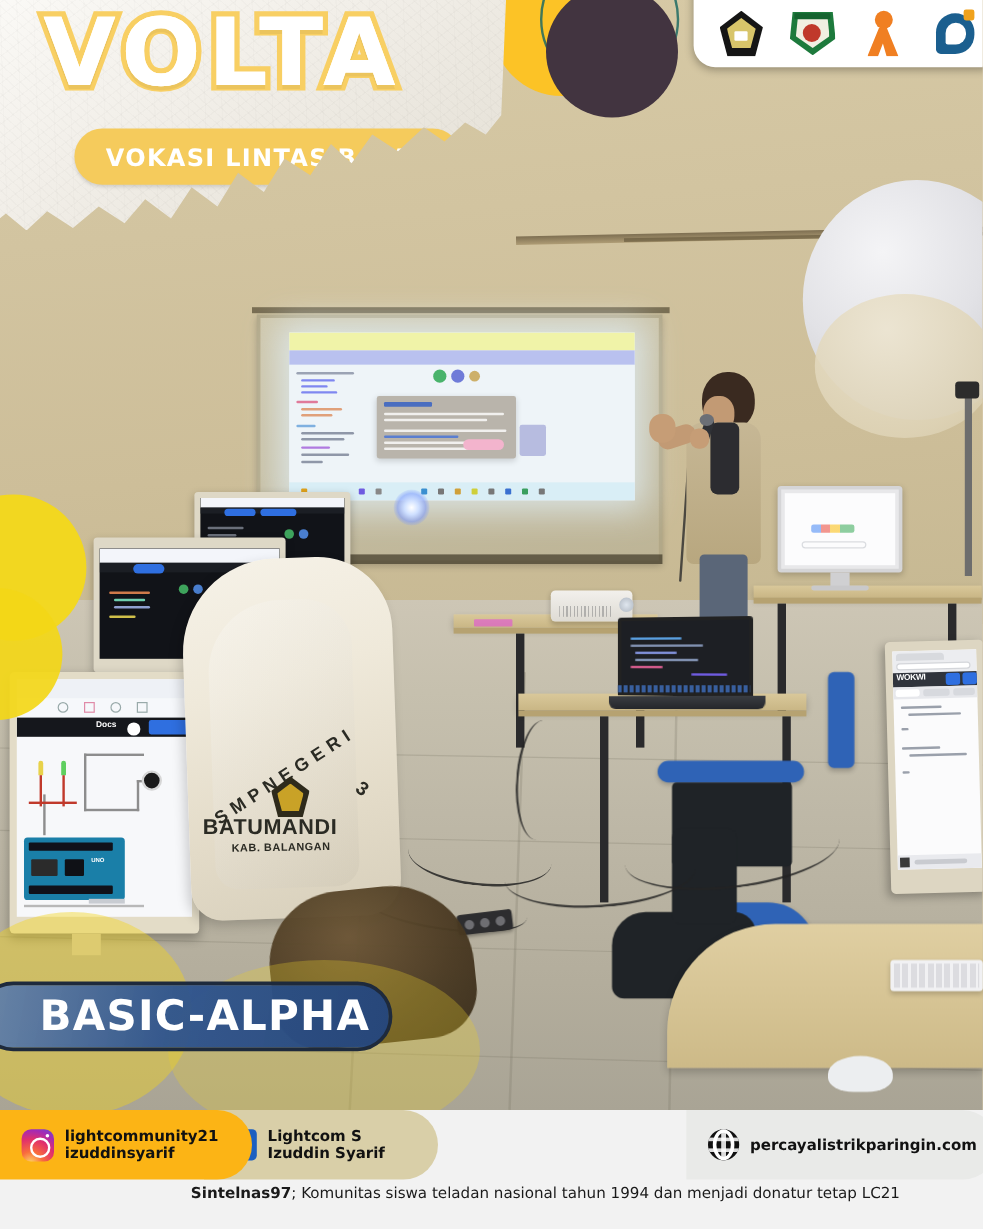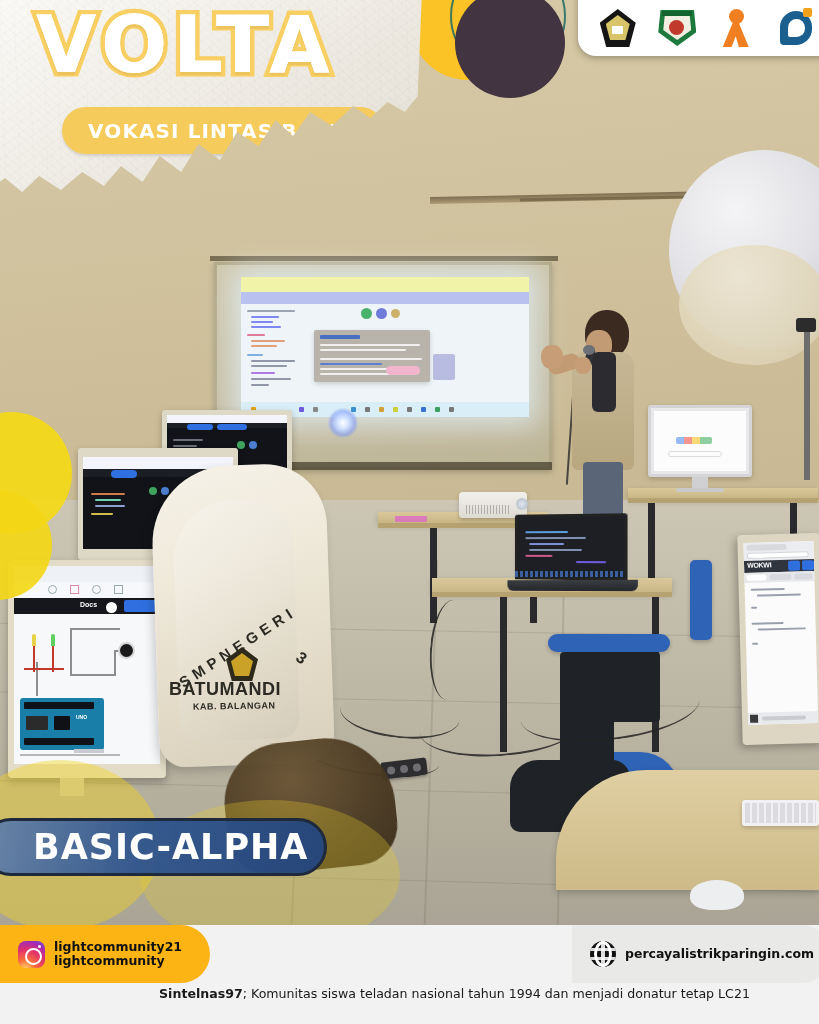--- a/index.html
+++ b/index.html
@@ -618,28 +618,37 @@
           <div class="web-icon">
               <div class="web-ell"></div>
             </div>
         </div>
         <div class="txt">
           <div>percayalistrikparingin.com</div>
         </div>
       </div>
 
 
+      <div class="seg seg-fb">
+        <div class="ic">
+            <div class="fb-icon"></div>
+          </div>
+        <div class="txt">
+          <div>Lightcom S</div>
+          <div>Izuddin Syarif</div>
+        </div>
+      </div>
 
       <div class="seg seg-ig">
         <div class="ic">
             <div class="ig-icon"></div>
           </div>
         <div class="txt">
           <div>lightcommunity21</div>
-          <div>lightcommunity</div>
+          <div>izuddinsyarif</div>
         </div>
       </div>
 
     </div>
 
     <div class="caption">
       <div class="cap-l2">
         <b>Sintelnas97</b><span>; Komunitas siswa teladan nasional tahun 1994 dan menjadi donatur tetap LC21</span>
       </div>
     </div>

